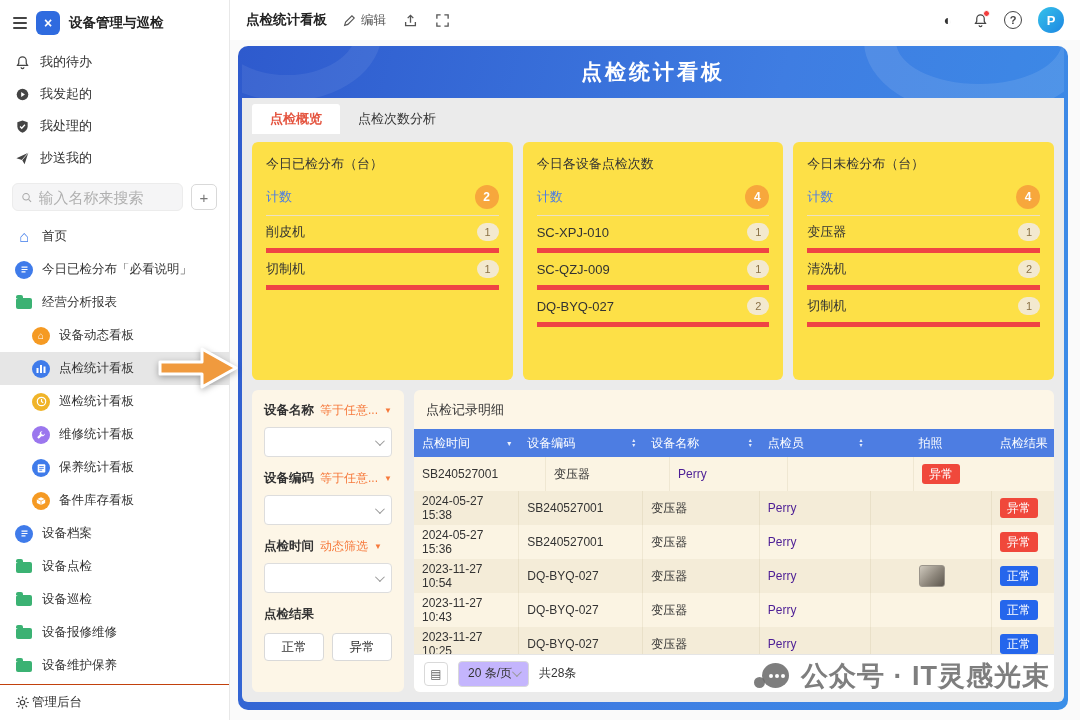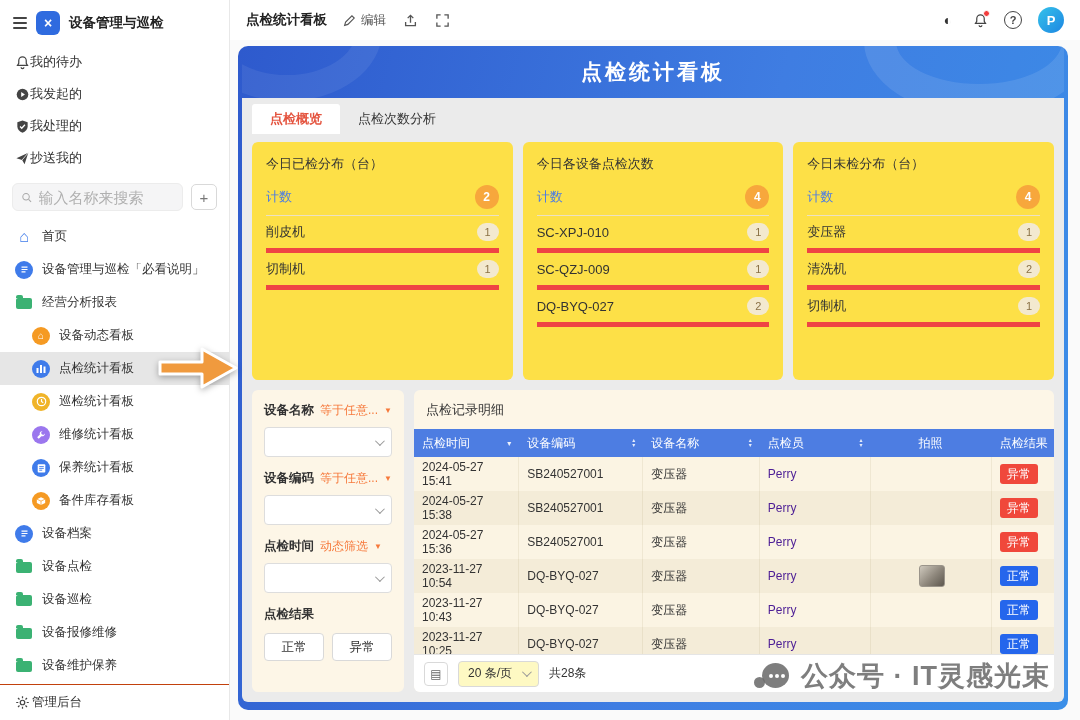--- a/index.html
+++ b/index.html
@@ -6,21 +6,21 @@
   body { font-family:"Liberation Sans","DejaVu Sans",sans-serif; background:#fff; }
   .app { position:relative; width:1080px; height:720px; overflow:hidden; display:flex; background:#fff; }
 
   
   .sidebar { width:230px; flex:none; background:#fff; border-right:1px solid #e8e8e8; display:flex; flex-direction:column; }
   .side-top { height:46px; display:flex; align-items:center; gap:9px; padding:0 13px; flex:none; }
   .burger { display:flex; flex-direction:column; gap:3px; cursor:pointer; }
   .burger span { width:14px; height:2px; background:#444; border-radius:1px; }
   .app-logo { width:24px; height:24px; border-radius:6px; background:#2f6bdf; color:#fff; font-weight:bold; font-size:14px; display:flex; align-items:center; justify-content:center; }
   .app-title { font-size:13.5px; font-weight:bold; color:#222; white-space:nowrap; }
-  .quick-item { height:32px; display:flex; align-items:center; padding:0 15px; font-size:13px; color:#333; cursor:pointer; }
+  .quick-item { height:32px; display:flex; align-items:center; gap:10px; padding:0 15px; font-size:13px; color:#333; cursor:pointer; }
   .qicon { width:15px; height:15px; flex:none; }
   .search-row { height:46px; display:flex; align-items:center; gap:8px; padding:0 12px; flex:none; }
   .search-box { flex:1; height:28px; background:#f5f5f6; border:1px solid #ececec; border-radius:6px; display:flex; align-items:center; gap:6px; padding:0 8px; }
   .search-box input { border:none; outline:none; background:transparent; font-size:15px; color:#6d28d9; width:100%; font-family:inherit; }
   .search-box input::placeholder { color:#b0b0b0; }
   .add-btn { width:26px; height:26px; border:1px solid #d9d9d9; border-radius:5px; background:#fff; color:#777; font-size:15px; line-height:1; display:flex; align-items:center; justify-content:center; cursor:pointer; }
   .nav { flex:1; overflow:hidden; }
   .nav-item { height:33px; display:flex; align-items:center; gap:9px; padding:0 15px; font-size:12.5px; color:#333; white-space:nowrap; cursor:pointer; }
   .nav-item.child { padding-left:32px; }
   .nav-item.selected { background:#e6e6e6; }
@@ -89,21 +89,21 @@
   .trow { display:flex; height:34px; }
   .trow.odd { background:#fbf4e3; } .trow.even { background:#f4ecd8; }
   .td { display:flex; align-items:center; padding:0 8px; font-size:12px; color:#333; border-right:1px solid rgba(160,140,90,.12); }
   .w1{width:112px;} .w2{width:132px;} .w3{width:124px;} .w4{width:118px;} .w5{width:86px;margin-left:40px;} .w6{width:98px; border-right:none;}
   .link { color:#4c1d95; cursor:pointer; }
   .badge { width:38px; height:20px; border-radius:3px; color:#fff; font-size:12px; display:flex; align-items:center; justify-content:center; }
   .badge.err { background:#f0483b; } .badge.ok { background:#2566ec; }
   .thumb { width:26px; height:22px; border-radius:3px; border:1px solid #9a948a; background:linear-gradient(135deg,#cfc9bd 0%,#8d867b 55%,#5d574e 100%); cursor:pointer; }
   .tfoot { position:absolute; left:0; right:0; bottom:0; height:38px; background:#fff; border-top:1px solid #e5e5e5; display:flex; align-items:center; gap:10px; padding:0 10px; }
   .fbtn { width:24px; height:24px; border:1px solid #d9d9d9; border-radius:4px; background:#fff; color:#666; font-size:12px; display:flex; align-items:center; justify-content:center; cursor:pointer; }
-  .psel { height:26px; border:1px solid #d9d9d9; border-radius:4px; background:#fef9c3; display:flex; align-items:center; gap:10px; padding:0 9px; font-size:12px; color:#333; cursor:pointer;justify-content:flex-end; }
+  .psel { height:26px; border:1px solid #d9d9d9; border-radius:4px; background:#c4b5fd; display:flex; align-items:center; padding:0 9px; font-size:12px; color:#333; cursor:pointer;justify-content:flex-end; }
   .ptotal { font-size:12px; color:#333; }
 
   
   .annot-arrow { position:absolute; left:156px; top:342px; z-index:60; filter:drop-shadow(0 2px 3px rgba(0,0,0,.3)); }
   .watermark { position:absolute; right:30px; bottom:26px; z-index:50; display:flex; align-items:center; gap:11px; color:rgba(108,108,108,.88); font-size:27px; font-weight:bold; letter-spacing:1px; }
   .wlogo { position:relative; width:36px; height:30px; flex:none; }
   .wlogo .b1 { position:absolute; left:8px; top:2px; width:27px; height:25px; border-radius:50%; background:rgba(108,108,108,.88); }
   .wlogo .dots { position:absolute; left:15px; top:13px; width:4px; height:4px; border-radius:50%; background:#fff; box-shadow:6px 0 0 #fff, 12px 0 0 #fff; }
   .wlogo .b2 { position:absolute; left:0; top:16px; width:11px; height:11px; border-radius:50%; background:rgba(108,108,108,.88); }
 </style>
@@ -169,21 +169,21 @@
       <div class="nav-item">
         <span class="glyph-home">⌂</span>
         <span>首页</span>
       </div>
       <div class="nav-item">
         <span class="cicon c-blue">
             <svg width="9" height="9" viewBox="0 0 9 9">
               <path d="M1.5 2.2h6M1.5 4.5h6M1.5 6.8h4" stroke="#fff" stroke-width="1.2"></path>
             </svg>
           </span>
-        <span>设备管理与巡检「必看说明」</span>
+        <span>今日已检分布「必看说明」</span>
       </div>
       <div class="nav-item">
         <span class="folder"></span>
         <span>经营分析报表</span>
       </div>
       <div class="nav-item child">
         <span class="cicon c-orange">⌂</span>
         <span>设备动态看板</span>
       </div>
       <div class="nav-item child selected">
@@ -442,21 +442,20 @@
                     </span>
                   <span class="th w5">
                       <span>拍照</span>
                     </span>
                   <span class="th w6">
                       <span>点检结果</span>
                     </span>
                 </div>
 
                 <div class="trow odd">
-                  <span class="td w1">2024-05-27 15:41</span>
                   <span class="td w2">SB240527001</span>
                   <span class="td w3">变压器</span>
                   <span class="td w4">
                       <span class="link">Perry</span>
                     </span>
                   <span class="td w5"></span>
                   <span class="td w6">
                       <span class="badge err">异常</span>
                     </span>
                 </div>

